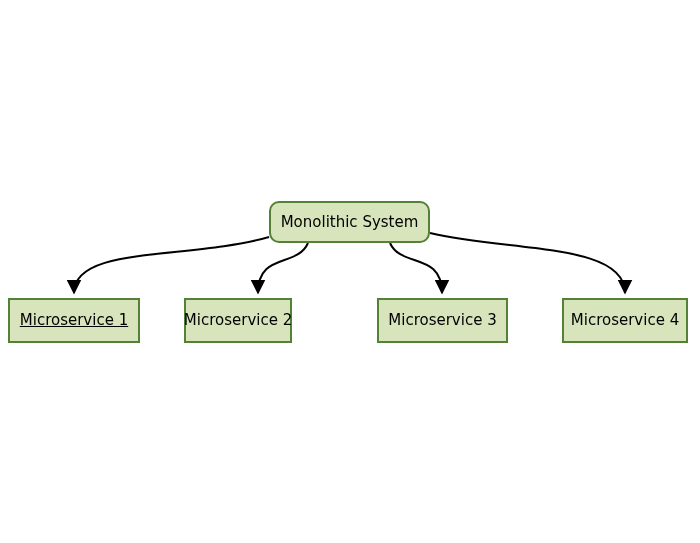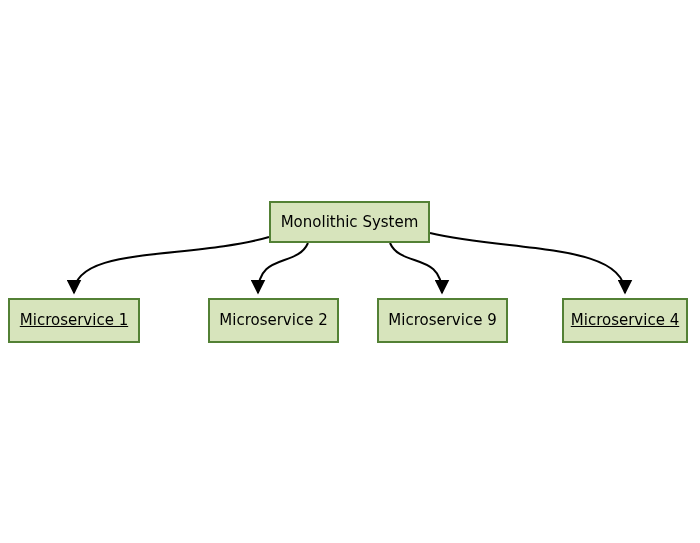--- a/index.html
+++ b/index.html
@@ -29,25 +29,25 @@
     border: 2px solid var(--node-border);
     color: var(--text-color);
     display: flex;
     align-items: center;
     justify-content: center;
     font-size: 15px;
     line-height: 1;
     white-space: nowrap;
     text-align: center;
   }
-  .node-root   { left: 269px; top: 201px; width: 161px; height: 42px; }
+  .node-root   { left: 269px; top: 201px; width: 161px; height: 42px; border-radius: 10px; }
   .node-ms1    { left:   8px; top: 298px; width: 132px; height: 45px; text-decoration: underline; }
-  .node-ms2    { left: 208px; top: 298px; width: 131px; height: 45px; }
+  .node-ms2    { left: 184px; top: 298px; width: 108px; height: 45px; }
   .node-ms3    { left: 377px; top: 298px; width: 131px; height: 45px; }
-  .node-ms4    { left: 562px; top: 298px; width: 126px; height: 45px; text-decoration: underline; }
+  .node-ms4    { left: 562px; top: 298px; width: 126px; height: 45px; }
   svg.connectors {
     position: absolute;
     left: 0; top: 0;
     width: 700px;
     height: 543px;
     pointer-events: none;
   }
   svg.connectors path.connector {
     fill: none;
     stroke: var(--arrow-color);
@@ -80,20 +80,20 @@
 
   <div class="node node-ms1">
     <span>Microservice 1</span>
   </div>
 
   <div class="node node-ms2">
     <span>Microservice 2</span>
   </div>
 
   <div class="node node-ms3">
-    <span>Microservice 9</span>
+    <span>Microservice 3</span>
   </div>
 
   <div class="node node-ms4">
     <span>Microservice 4</span>
   </div>
 
 </div>
 
 </body></html>

